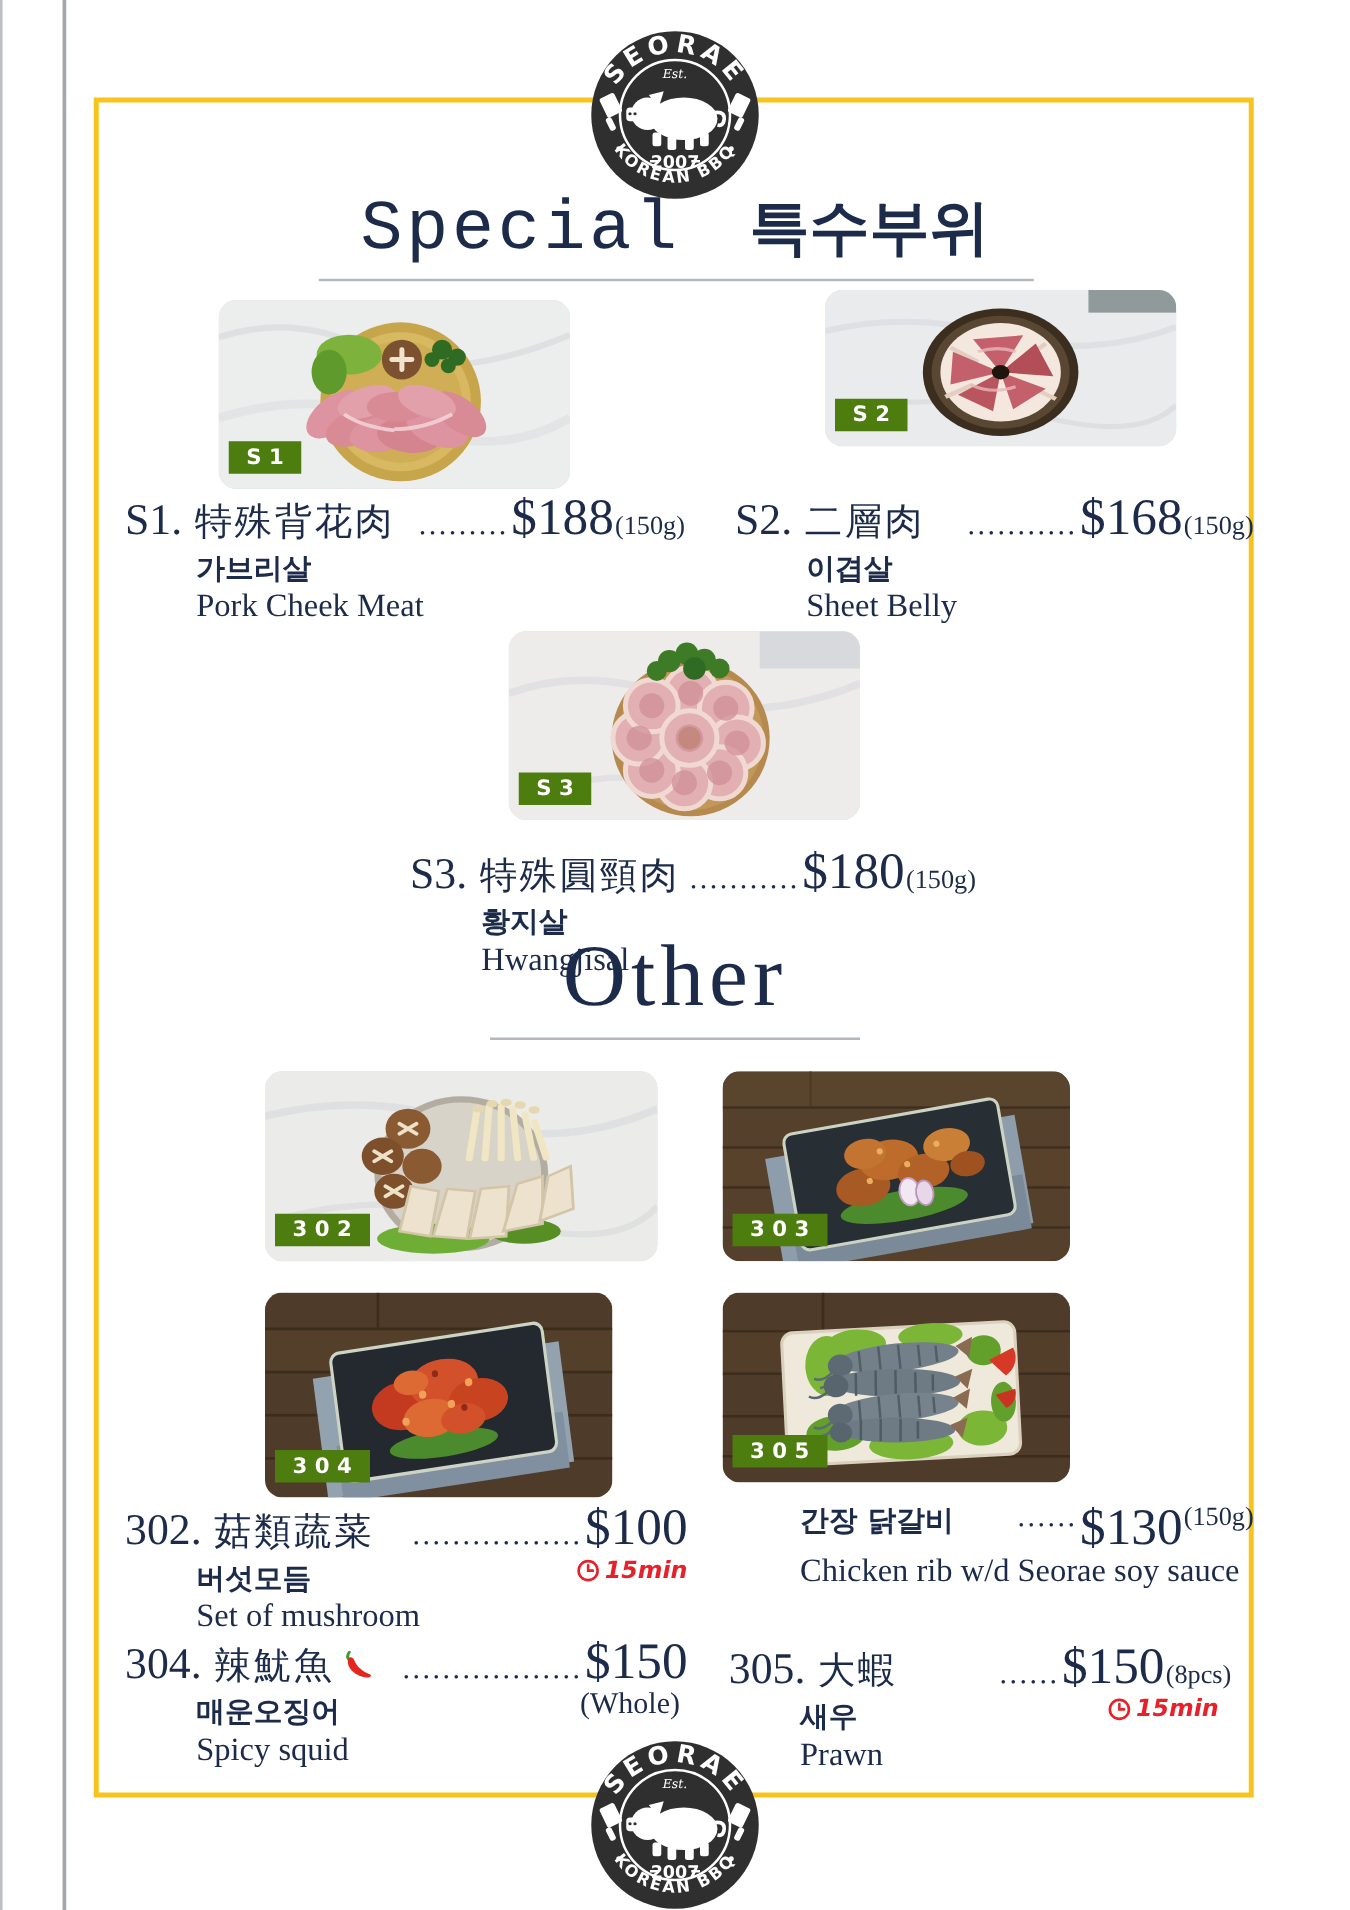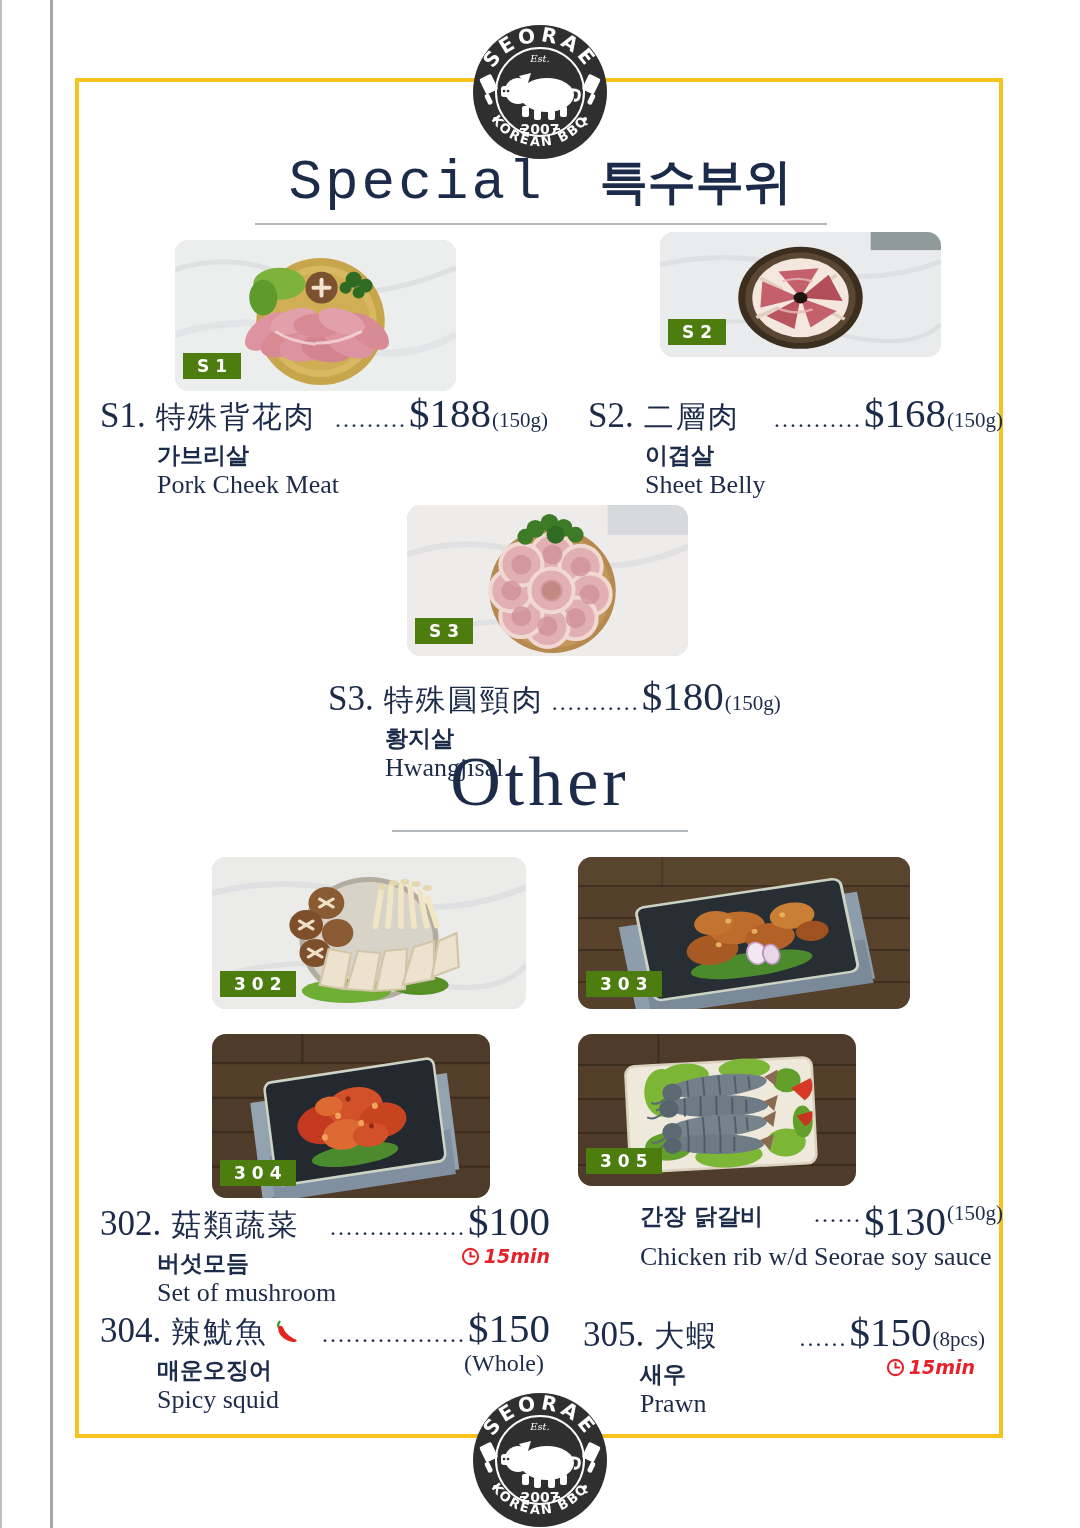--- a/index.html
+++ b/index.html
@@ -280,21 +280,21 @@
         <path d="M96 128 L104 92 L124 96 L118 132 Z"></path>
         <path d="M120 132 L130 94 L150 96 L144 134 Z"></path>
         <path d="M146 134 L154 94 L174 92 L172 132 Z"></path>
         <path d="M170 128 L180 90 L198 84 L198 122 Z"></path>
         <path d="M196 120 L202 84 L218 76 L220 110 Z"></path>
       </g>
     </svg>
     <div class="badge">302</div>
   </div>
 
-  <div class="photo" style="left:578px;top:857px;width:332px;height:152px;" aria-label="Soy sauce marinated chicken on a dark plate over a wooden table">
+  <div class="photo" style="left:578px;top:857px;width:278px;height:152px;" aria-label="Soy sauce marinated chicken on a dark plate over a wooden table">
     <svg viewBox="0 0 280 152" preserveAspectRatio="none">
       <rect width="280" height="152" fill="#54402b"></rect>
       <g fill="#3f2f1e">
           <rect y="28" width="280" height="2"></rect>
           <rect y="60" width="280" height="2"></rect>
           <rect y="92" width="280" height="2"></rect>
           <rect y="124" width="280" height="2"></rect>
       <rect x="70" y="0" width="2" height="28"></rect>
           <rect x="180" y="30" width="2" height="30"></rect>
           <rect x="120" y="94" width="2" height="30"></rect>

